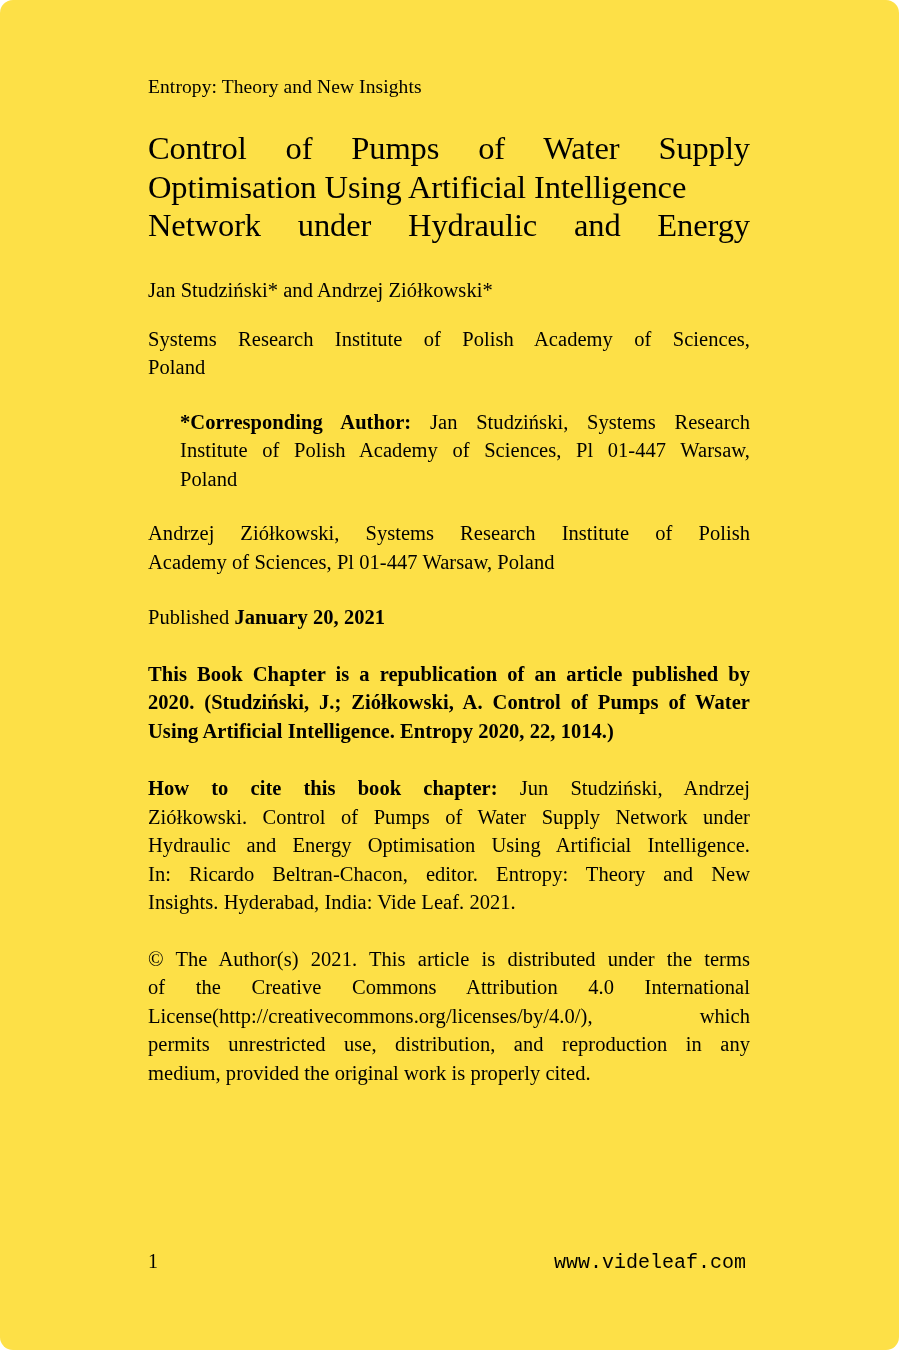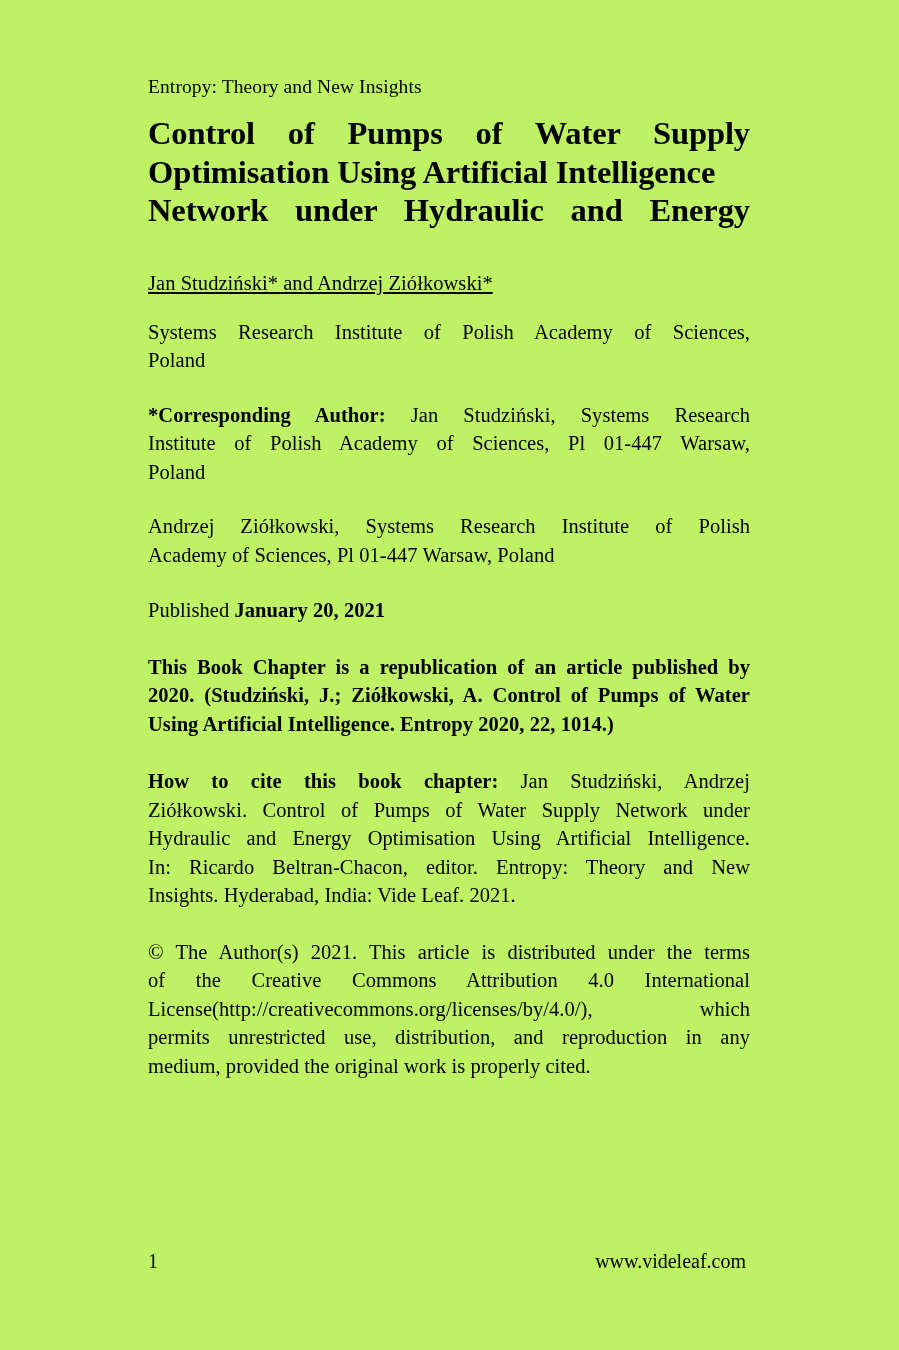--- a/index.html
+++ b/index.html
@@ -8,23 +8,24 @@
     background: #ffffff;
   }
   body {
     font-family: "Liberation Serif", "DejaVu Serif", serif;
     color: #000000;
   }
   .page {
     position: relative;
     width: 899px;
     height: 1350px;
-    background: #bef264;
+    background: #fde047;
     overflow: hidden;
     box-sizing: border-box;
+    border-radius: 13px;
   }
   .content {
     position: absolute;
     left: 148px;
     top: 0;
     width: 602px;
   }
 
   
   .running-head {
@@ -40,23 +41,23 @@
     margin-top: 51px;
     font-size: 25px;
     font-weight: bold;
     line-height: 30px;
     color: #ee1b11;
     letter-spacing: 0.2px;
   }
 
   
   .doc-title {
-    margin-top: 14px;
+    margin-top: 29px;
     font-size: 32.5px;
-    font-weight: bold;
+    font-weight: normal;
     line-height: 38.5px;
     text-align: justify;
     text-align-last: left;
     letter-spacing: -0.1px;
     word-spacing: 0px;
   }
   .doc-title .tline {
     display: block;
     text-align: justify;
     text-align-last: justify;
@@ -70,23 +71,23 @@
     font-size: 20.5px;
     line-height: 28.5px;
     text-align: justify;
     text-align-last: left;
     letter-spacing: 0.05px;
   }
   .para b, .para strong {
     font-weight: bold;
   }
 
-  .authors { margin-top: 39px; text-decoration: underline; }
+  .authors { margin-top: 31px; }
   .affiliation { }
-  .corresponding { margin-top: 26px; }
+  .corresponding { margin-top: 26px; margin-left: 32px; }
   .second-author { margin-top: 26px; }
   .published { margin-top: 27px; }
   .republication { margin-top: 28px; font-weight: bold; }
   .howtocite { margin-top: 29px; }
   .copyright { margin-top: 28px; }
 
   
   .ln {
     display: block;
     text-align: justify;
@@ -103,21 +104,21 @@
     left: 148px;
     top: 1248px;
     width: 602px;
     font-size: 20px;
     line-height: 26px;
     display: flex;
     justify-content: space-between;
     align-items: baseline;
   }
   .footer .page-num { text-align: left; }
-  .footer .site { text-align: right; padding-right: 4px; }
+  .footer .site { text-align: right; padding-right: 4px; font-family: Liberation Mono, monospace; }
 </style>
 </head>
 <body>
 
 <div class="page">
 
   <div class="content">
 
     <div class="running-head">Entropy: Theory and New Insights</div>
 
@@ -152,21 +153,21 @@
       <span>Published </span><b>January 20, 2021</b>
     </p>
 
     <p class="para republication">
       <span class="ln">This Book Chapter is a republication of an article published by</span>
       <span class="ln">2020. (Studziński, J.; Ziółkowski, A. Control of Pumps of Water</span>
       <span class="ln last">Using Artificial Intelligence. Entropy 2020, 22, 1014.)</span>
     </p>
 
     <p class="para howtocite">
-      <span class="ln"><b>How to cite this book chapter:</b><span> Jan Studziński, Andrzej</span></span>
+      <span class="ln"><b>How to cite this book chapter:</b><span> Jun Studziński, Andrzej</span></span>
       <span class="ln">Ziółkowski. Control of Pumps of Water Supply Network under</span>
       <span class="ln">Hydraulic and Energy Optimisation Using Artificial Intelligence.</span>
       <span class="ln">In: Ricardo Beltran-Chacon, editor. Entropy: Theory and New</span>
       <span class="ln last">Insights. Hyderabad, India: Vide Leaf. 2021.</span>
     </p>
 
     <p class="para copyright">
       <span class="ln">© The Author(s) 2021. This article is distributed under the terms</span>
       <span class="ln">of the Creative Commons Attribution 4.0 International</span>
       <span class="ln"><span class="nowrapurl"><span>License(</span><span>http://creativecommons.org/licenses/by/4.0/</span><span>),</span></span> <span>which</span></span>

